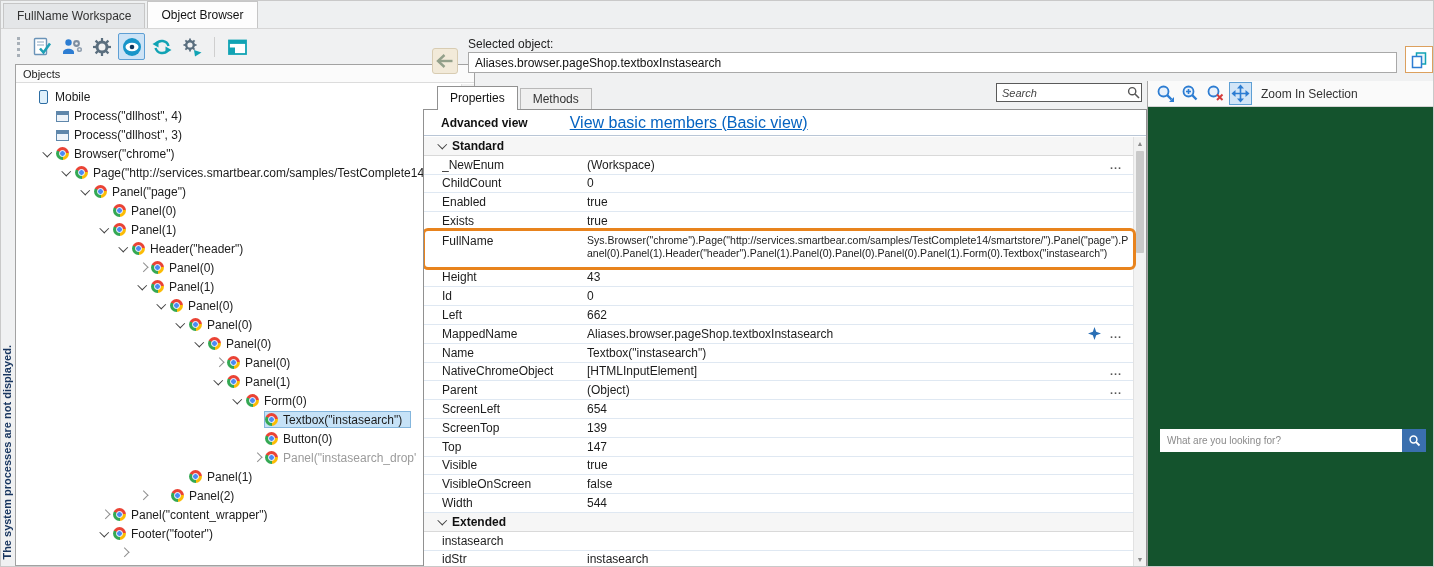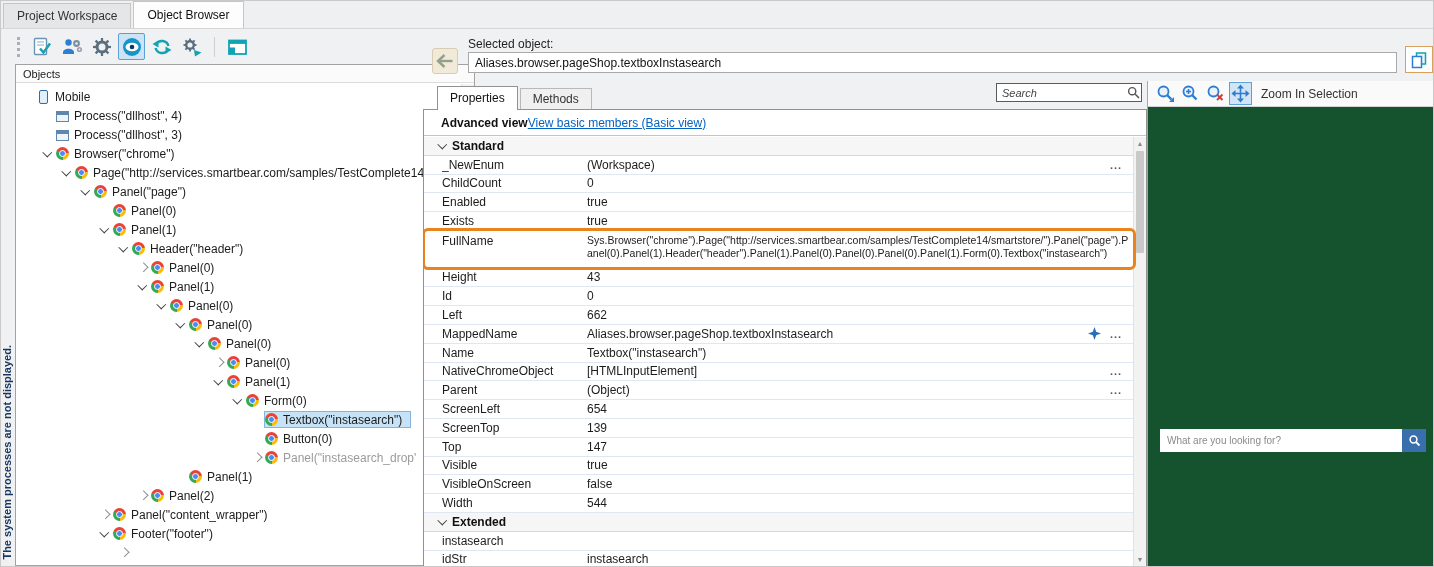--- a/index.html
+++ b/index.html
@@ -63,21 +63,21 @@
   .tabstrip { position:relative; height:28px; display:flex; align-items:flex-end; padding-left:14px; }
   .itab { height:21px; line-height:20px; padding:0 12px; font-size:12px; color:#333; background:#f0f0f0; border:1px solid #b9b9b9; border-bottom:none; margin-right:2px; position:relative; }
   .itab.active { height:24px; line-height:23px; background:#fff; border-color:#919191; z-index:3; margin-bottom:-1px; color:#111; }
   .searchbox { position:absolute; right:5px; top:2px; width:146px; height:19px; border:1px solid #5a5a5a; background:#fff; display:flex; align-items:center; }
   .searchbox input { flex:1; border:none; outline:none; font-size:11px; padding:0 5px; min-width:0; font-family:inherit; }
   .searchbox input::placeholder { font-style:italic; color:#444; }
   .searchbox .mag { flex:none; width:16px; display:flex; justify-content:center; }
   .icontent { position:absolute; top:28px; left:0; right:0; bottom:0; background:#fff; border:1px solid #919191; border-bottom:none; overflow:hidden; }
   .viewrow { height:26px; border-bottom:1px solid #b9c6d6; display:flex; align-items:center; padding-left:17px; }
   .viewlabel { font-weight:bold; font-size:12px; color:#111; }
-  .viewlink { font-size:12px; color:#0563c1; text-decoration:underline; cursor:pointer; }
+  .viewlink { margin-left:42px; font-size:16px; color:#0563c1; text-decoration:underline; cursor:pointer; }
   .pgrid { position:absolute; top:27px; left:0; right:13px; bottom:0; }
   .psec { height:18.8px; display:flex; align-items:center; padding-left:12px; background:#f6f6f6; border-bottom:1px solid #d9d9d9; }
   .psec-title { font-weight:bold; font-size:12px; color:#111; margin-left:2px; }
   .prow { height:18.8px; display:flex; align-items:center; padding-left:18px; border-bottom:1px solid #dfe8f2; position:relative; background:#fff; }
   .prow.tall { height:37.6px; align-items:flex-start; }
   .pname { flex:none; width:145px; font-size:12px; color:#1c1c1c; white-space:nowrap; overflow:hidden; }
   .prow.tall .pname { padding-top:3px; }
   .pval { flex:1; font-size:12px; color:#1c1c1c; white-space:nowrap; overflow:hidden; min-width:0; }
   .prow.tall .pval { white-space:normal; word-break:break-all; font-size:10.5px; line-height:13px; padding:3px 4px 0 0; overflow:hidden; max-height:34px; }
   .dots { flex:none; width:30px; text-align:center; color:#555; font-weight:bold; letter-spacing:1px; font-size:11px; padding-right:4px; }
@@ -95,21 +95,21 @@
   .zsearch input { flex:1; border:none; outline:none; font-size:10px; padding:0 7px; min-width:0; color:#333; font-family:inherit; }
   .zsearch input::placeholder { color:#8a8a8a; }
   .zsearch-btn { flex:none; width:24px; height:23px; background:#3a6fae; border:none; display:flex; align-items:center; justify-content:center; }
 </style>
 </head>
 <body>
 
 <div id="root">
 
   <div class="tabbar">
-    <div class="wtab">Project Workspace</div>
+    <div class="wtab">FullName Workspace</div>
     <div class="wtab active">Object Browser</div>
   </div>
 
   <div class="toolbar">
     <div class="drag-dots"></div>
     <button class="tbtn">
       <svg width="20" height="20" viewBox="0 0 20 20">
           <rect x="2.5" y="1.5" width="12" height="16" fill="#fff" stroke="#6a93b8" stroke-width="1.4" rx="1"></rect>
           <line x1="5" y1="5" x2="12" y2="5" stroke="#9fb8cc" stroke-width="1.2"></line>
           <line x1="5" y1="8" x2="12" y2="8" stroke="#9fb8cc" stroke-width="1.2"></line>
@@ -366,21 +366,21 @@
         </div>
         <div class="trow" style="padding-left: 158px;">
           <span class="chev none"></span>
           <span class="core">
             <span class="ticon chrome">
               <span class="cdot"></span>
             </span>
             <span class="tlabel">Panel(1)</span>
           </span>
         </div>
-        <div class="trow" style="padding-left: 120px;">
+        <div class="trow" style="padding-left: 120px; gap: 20px;">
           <span class="chev closed"></span>
           <span class="core">
             <span class="ticon chrome">
               <span class="cdot"></span>
             </span>
             <span class="tlabel">Panel(2)</span>
           </span>
         </div>
         <div class="trow" style="padding-left: 82px;">
           <span class="chev closed"></span>

